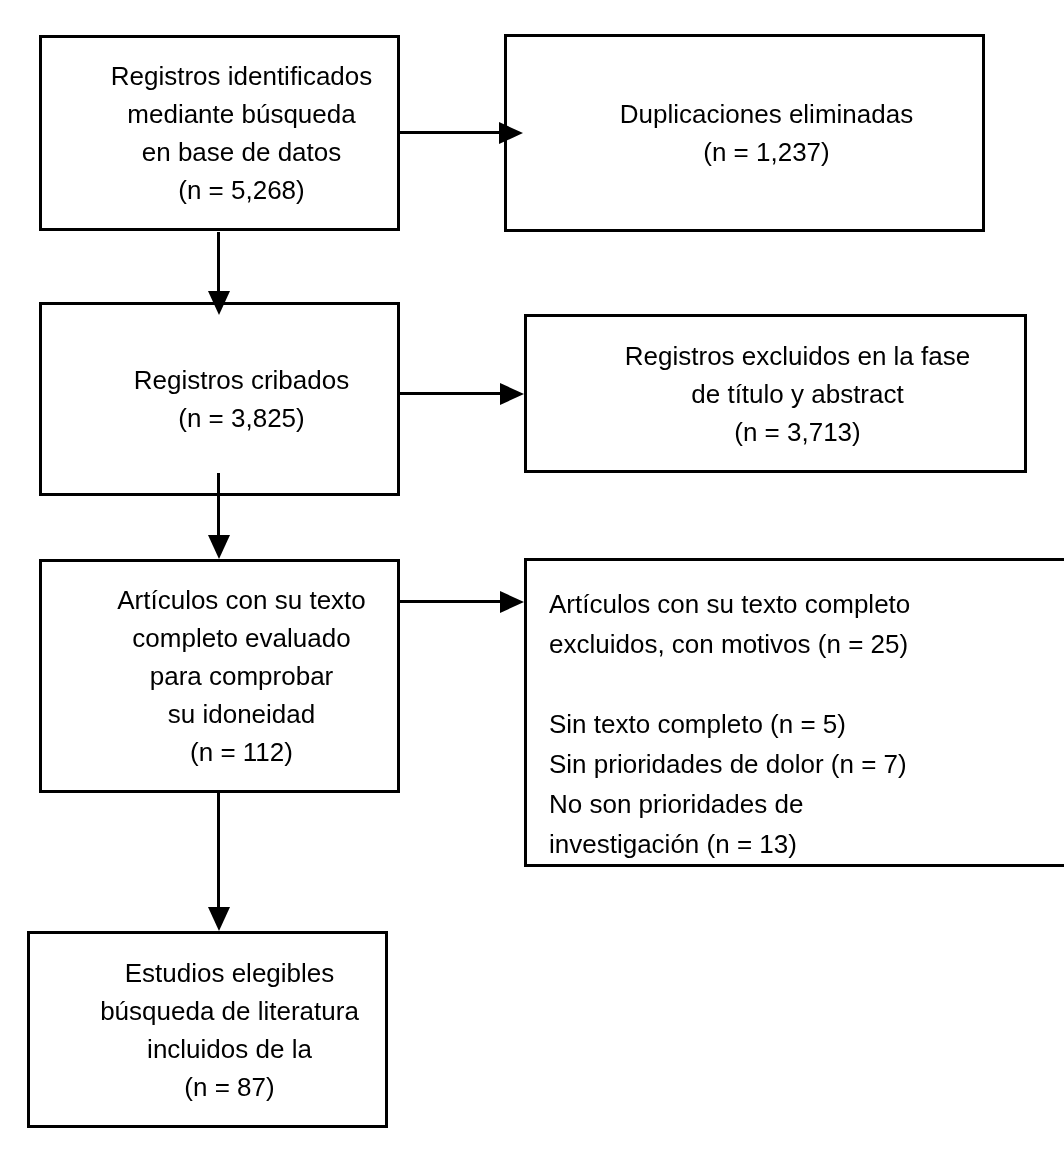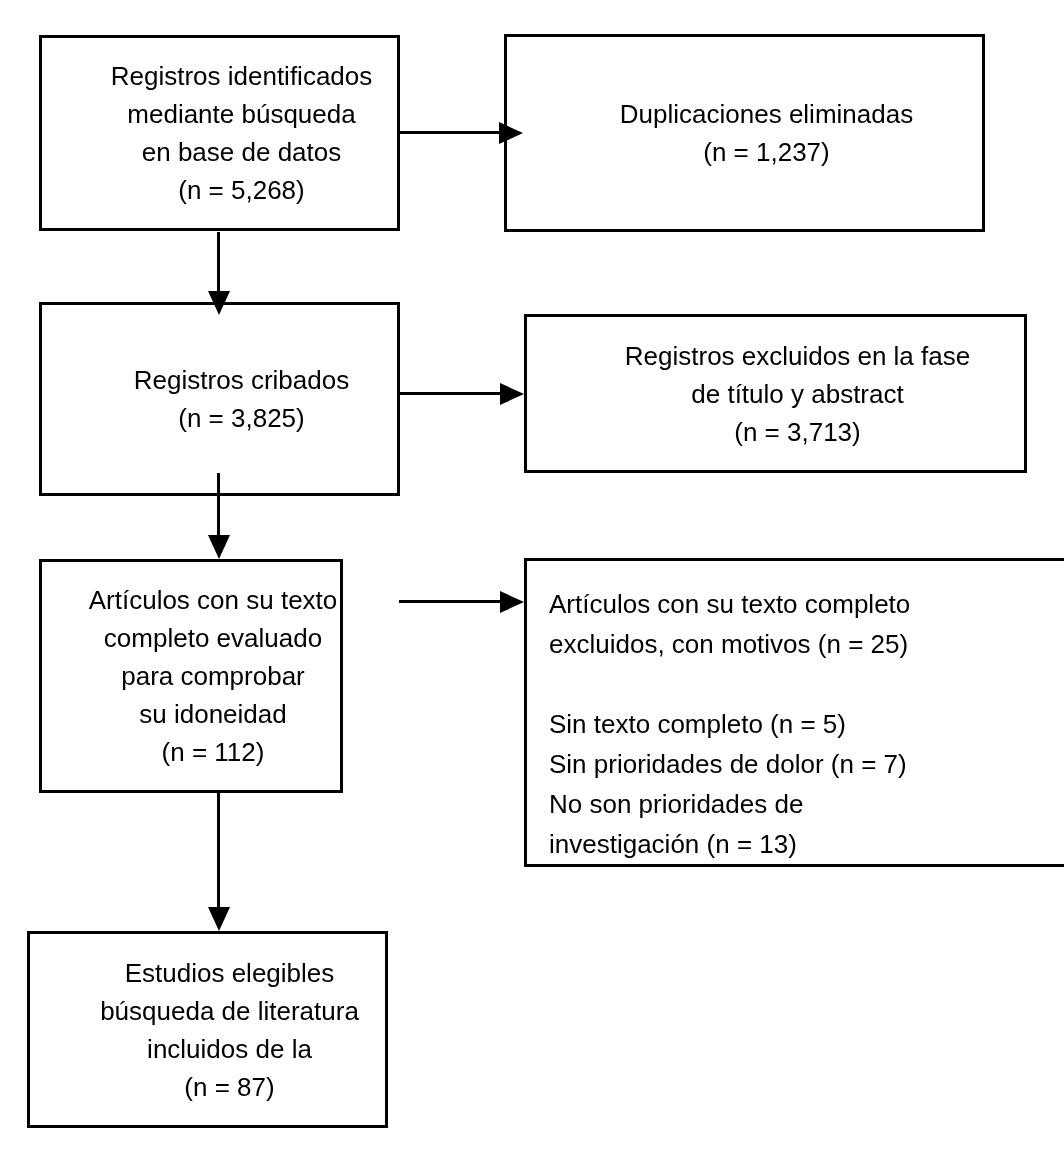--- a/index.html
+++ b/index.html
@@ -33,21 +33,21 @@
     padding-left:44px;
   }
   .line{
     line-height:38px;
     min-height:38px;
     white-space:nowrap;
   }
   
   #box-identified   {left:39px;  top:35px;  width:361px; height:196px;}
   #box-screened     {left:39px;  top:302px; width:361px; height:194px;}
-  #box-fulltext     {left:39px;  top:559px; width:304px; height:234px;}
+  #box-fulltext     {left:39px;  top:559px; width:361px; height:234px;}
   #box-included     {left:27px;  top:931px; width:361px; height:197px;}
   
   #box-duplicates   {left:504px; top:34px;  width:481px; height:198px;}
   #box-excluded-ta  {left:524px; top:314px; width:503px; height:159px;}
   #box-ft-excluded  {left:524px; top:558px; width:553px; height:309px;
                      justify-content:flex-start; align-items:flex-start;
                      text-align:center; padding:23px 22px;}
   #box-ft-excluded .line{
     line-height:40px;
     min-height:40px;

